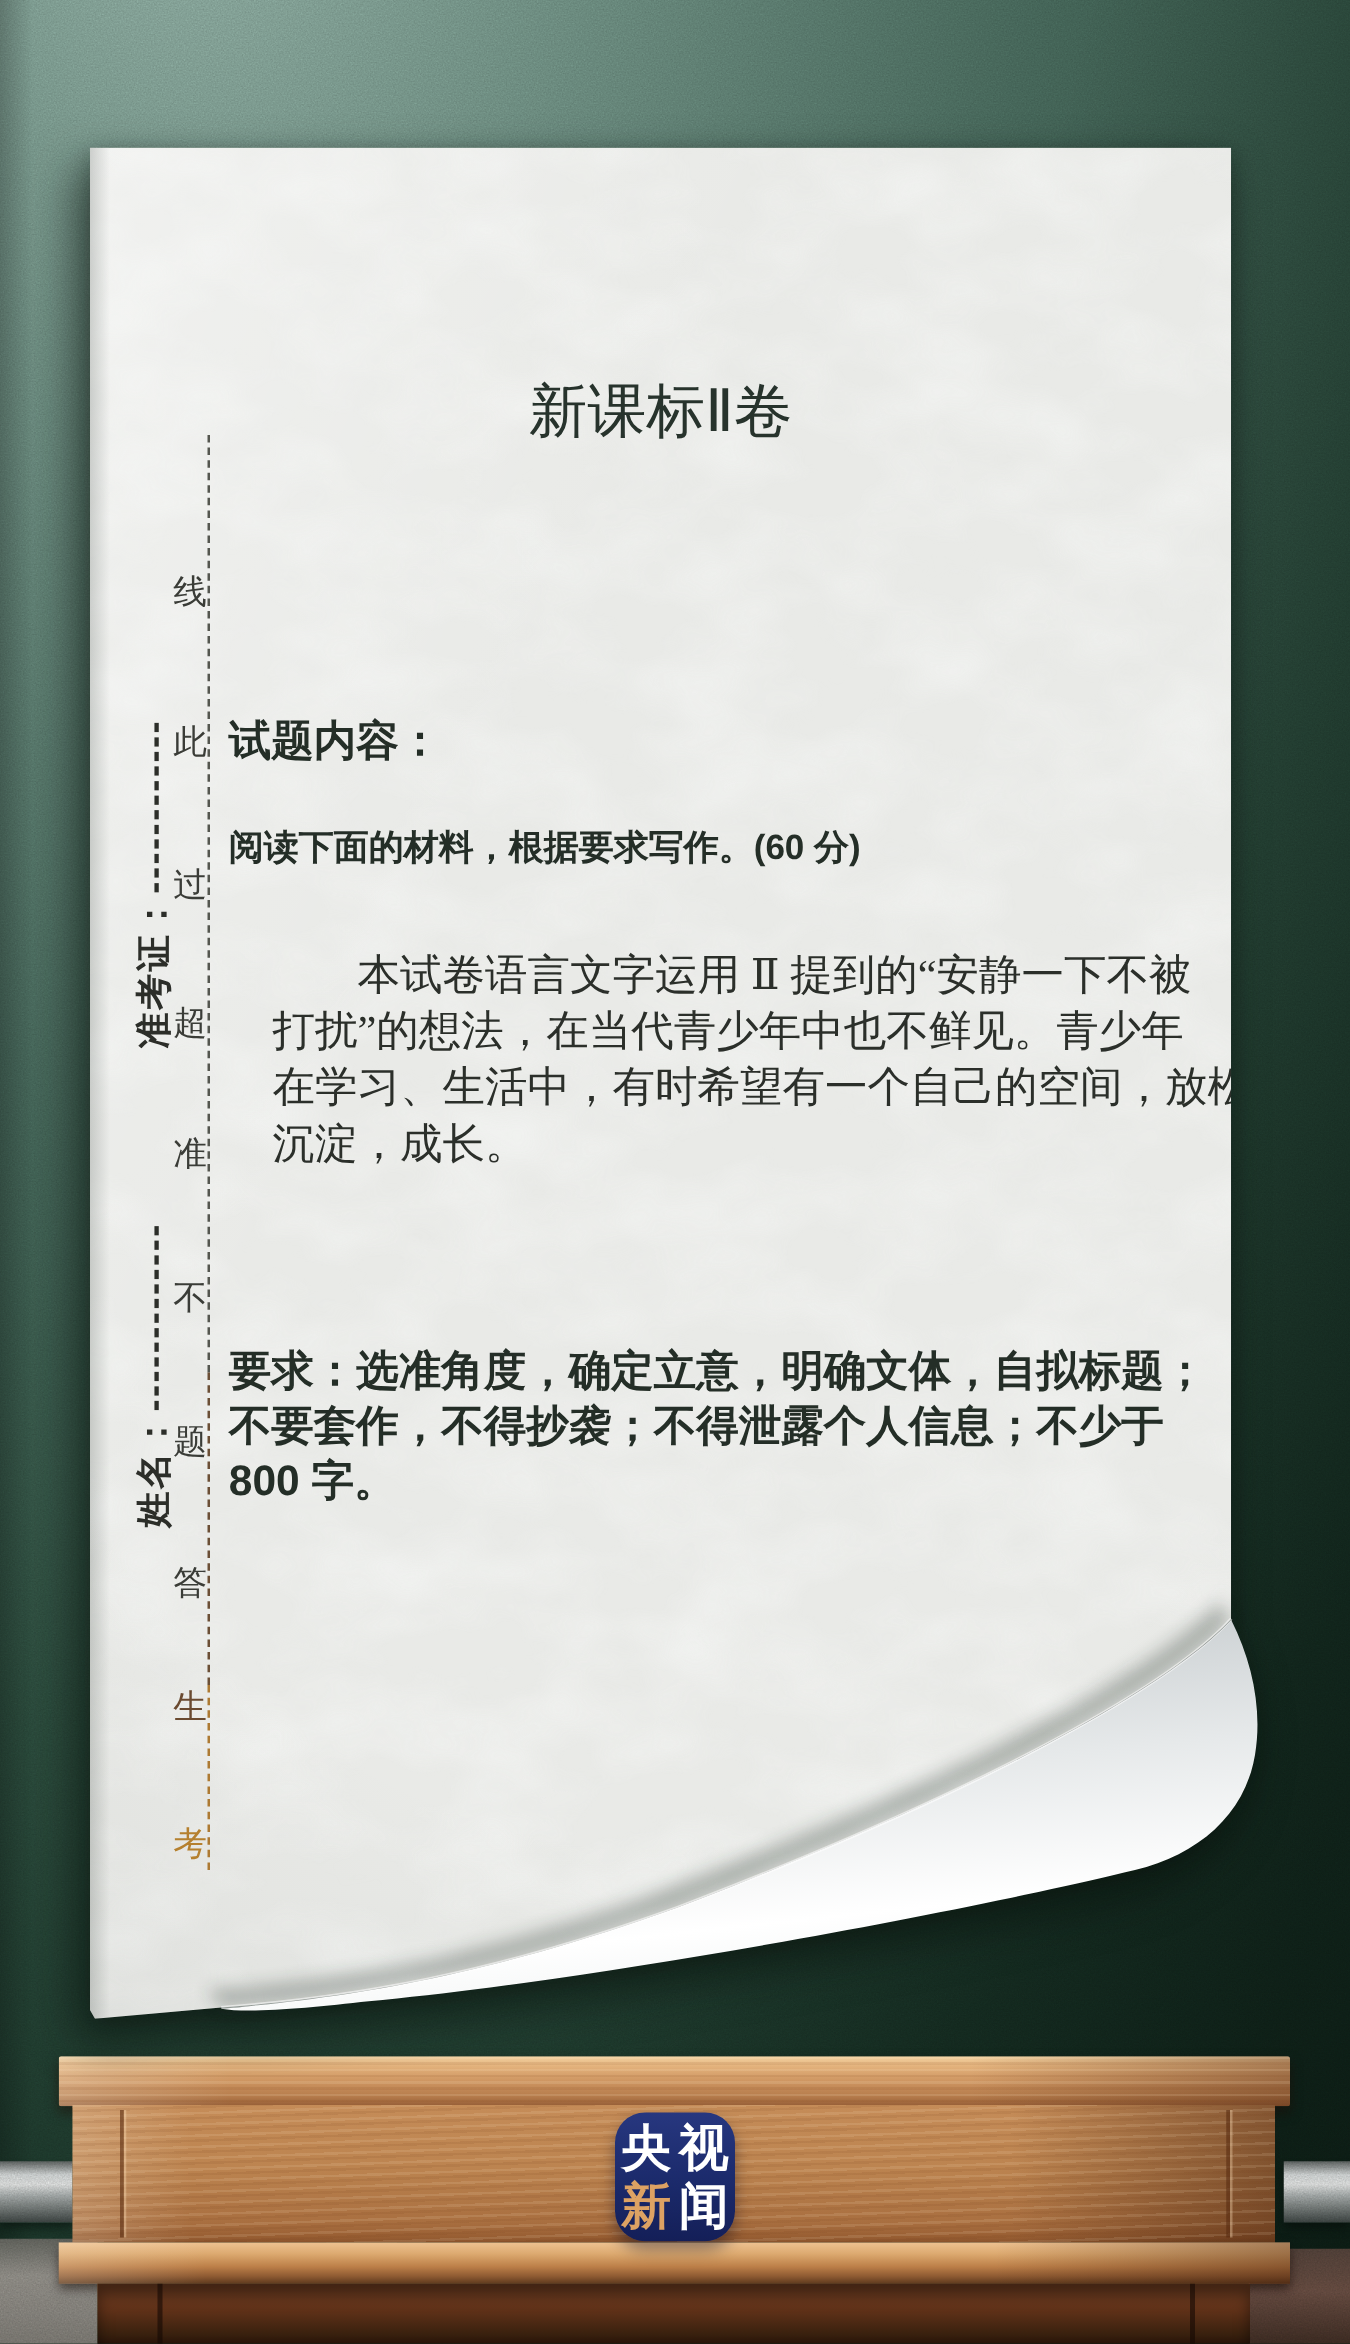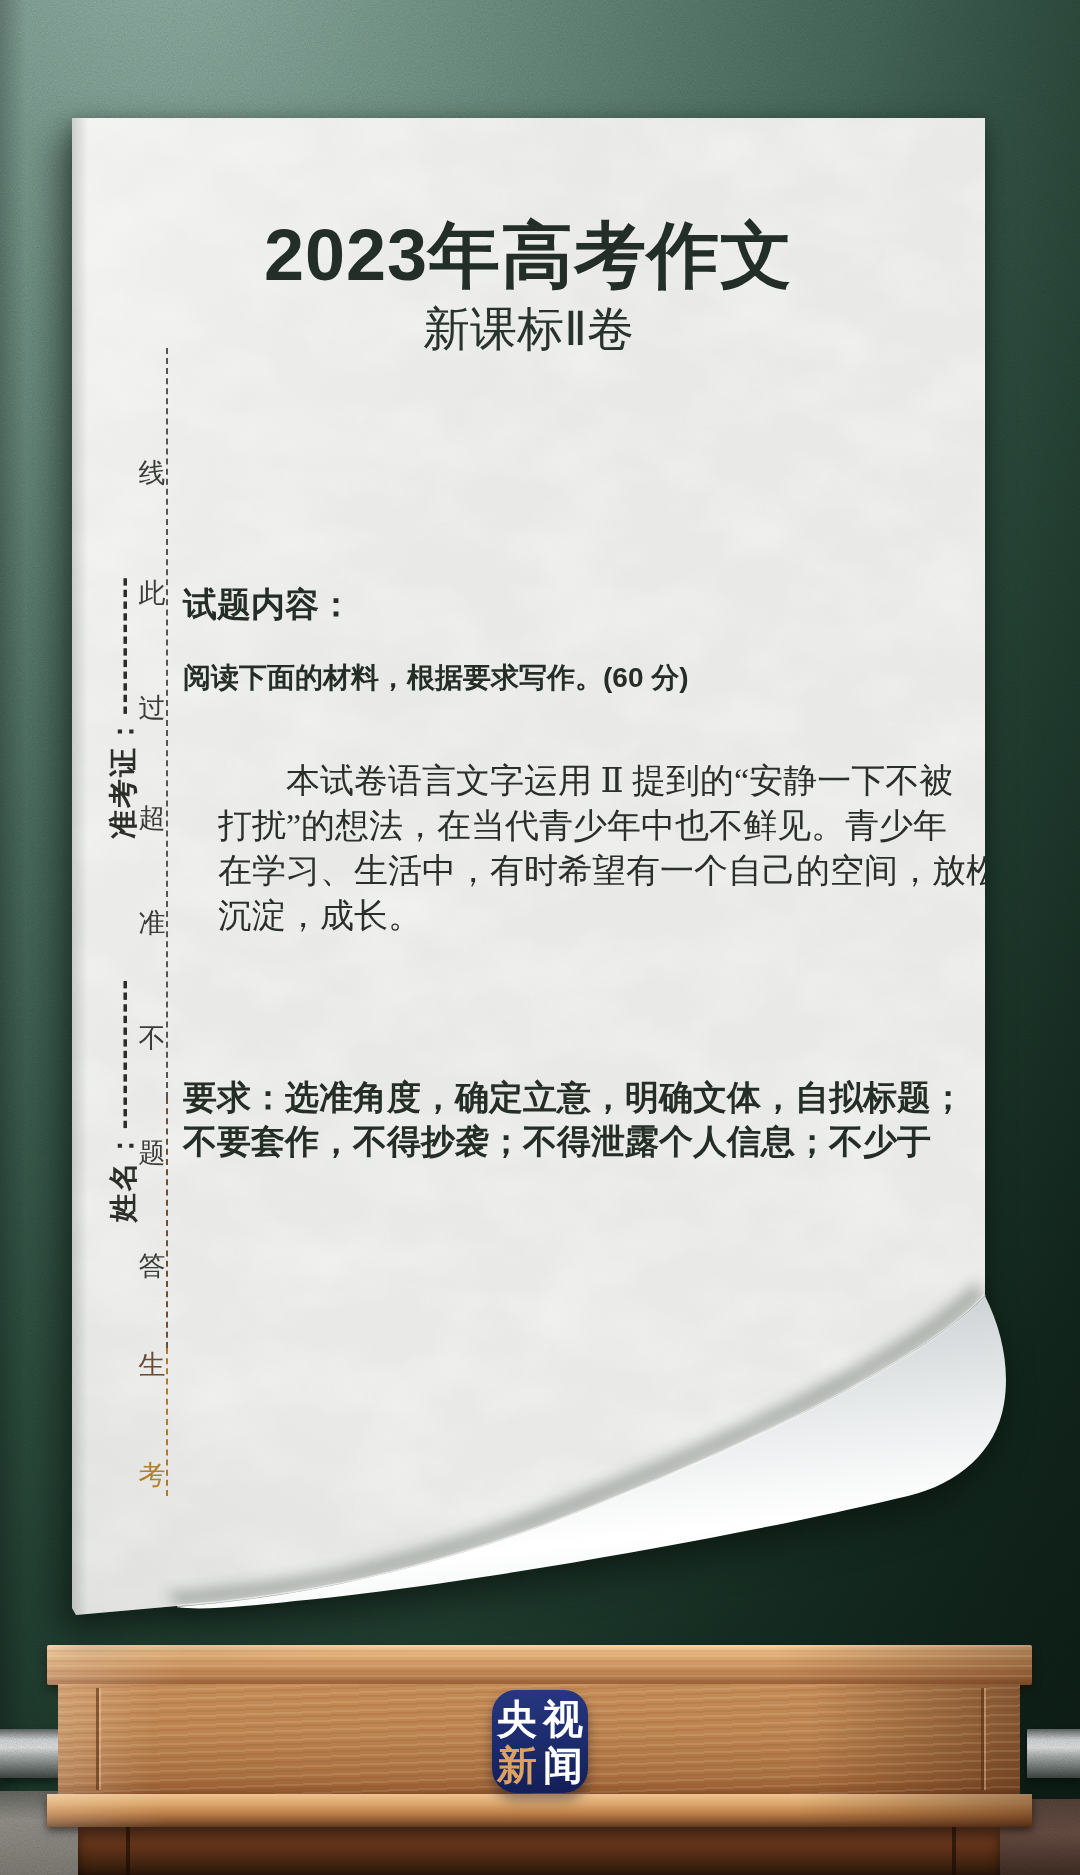--- a/index.html
+++ b/index.html
@@ -78,21 +78,21 @@
   .paper-shade{position:absolute;inset:0;pointer-events:none;
     background:
       linear-gradient(90deg, rgba(70,80,74,.22) 0px, rgba(0,0,0,0) 16px),
       linear-gradient(115deg, rgba(255,255,255,.35) 0%, rgba(0,0,0,0) 35%),
       radial-gradient(120% 95% at 50% 38%, rgba(0,0,0,0) 55%, rgba(110,116,110,.16) 100%);}
   .paper .txt{position:absolute;white-space:nowrap;}
   .title{margin:0;left:0;right:0;top:90px;text-align:center;
     font-size:72px;font-weight:900;letter-spacing:1px;color:#222e27;}
   .subtitle{left:0;right:0;top:180px;text-align:center;font-size:47px;font-weight:500;color:#27332c;}
   .quote{left:0;right:0;top:336px;text-align:center;font-size:45px;font-weight:800;color:#232f28;}
-  .sec{left:111px;top:452px;font-size:34px;font-weight:700;margin-top:12px;}
+  .sec{left:111px;top:452px;font-size:34px;font-weight:700;}
   .instr{left:111px;top:541px;font-size:28px;font-weight:700;}
   .material{left:146px;top:640px;width:660px;font-family:"Liberation Serif","DejaVu Serif",serif;
     font-size:34px;line-height:45px;color:#2b2f2a;}
   .material div{white-space:nowrap;}
   .prompt{left:111px;top:866px;font-size:34px;font-weight:700;}
   .require{left:111px;top:957px;width:680px;font-size:34px;font-weight:700;line-height:44px;}
   .require div{white-space:nowrap;}
 
   
   .dash{position:absolute;left:94px;width:0;border-left:2px dashed #54564f;}
@@ -155,36 +155,36 @@
 
       <svg class="paper-tex" width="913" height="1500" aria-hidden="true">
         <filter id="ptex">
             <feTurbulence type="fractalNoise" baseFrequency="0.011 0.017" numOctaves="3" seed="7"></feTurbulence>
           <feColorMatrix type="matrix" values="0 0 0 0 0.93  0 0 0 0 0.94  0 0 0 0 0.93  1.1 0 0 0 -0.38"></feColorMatrix>
           </filter>
         <rect width="913" height="1500" filter="url(#ptex)" opacity="0.85"></rect>
       </svg>
       <div class="paper-shade"></div>
 
-      <h1 class="txt title">2023年高考作文</h1>
       <div class="txt subtitle">新课标Ⅱ卷</div>
       <div class="txt sec">试题内容：</div>
       <div class="txt instr">阅读下面的材料，根据要求写作。(60 分)</div>
 
       <div class="txt material">
         <div>　　本试卷语言文字运用 Ⅱ 提到的“安静一下不被</div>
         <div>打扰”的想法，在当代青少年中也不鲜见。青少年</div>
         <div>在学习、生活中，有时希望有一个自己的空间，放松，</div>
         <div>沉淀，成长。</div>
       </div>
 
 
       <div class="txt require">
         <div>要求：选准角度，确定立意，明确文体，自拟标题；</div>
         <div>不要套作，不得抄袭；不得泄露个人信息；不少于</div>
+        <div>800 字。</div>
       </div>
 
       <div class="dash d1"></div>
       <div class="dash d2"></div>
       <div class="dash d3"></div>
 
       <span class="mchar" style="top:337px">线</span>
       <span class="mchar" style="top:457px">此</span>
       <span class="mchar" style="top:572px">过</span>
       <span class="mchar" style="top:682px">超</span>

